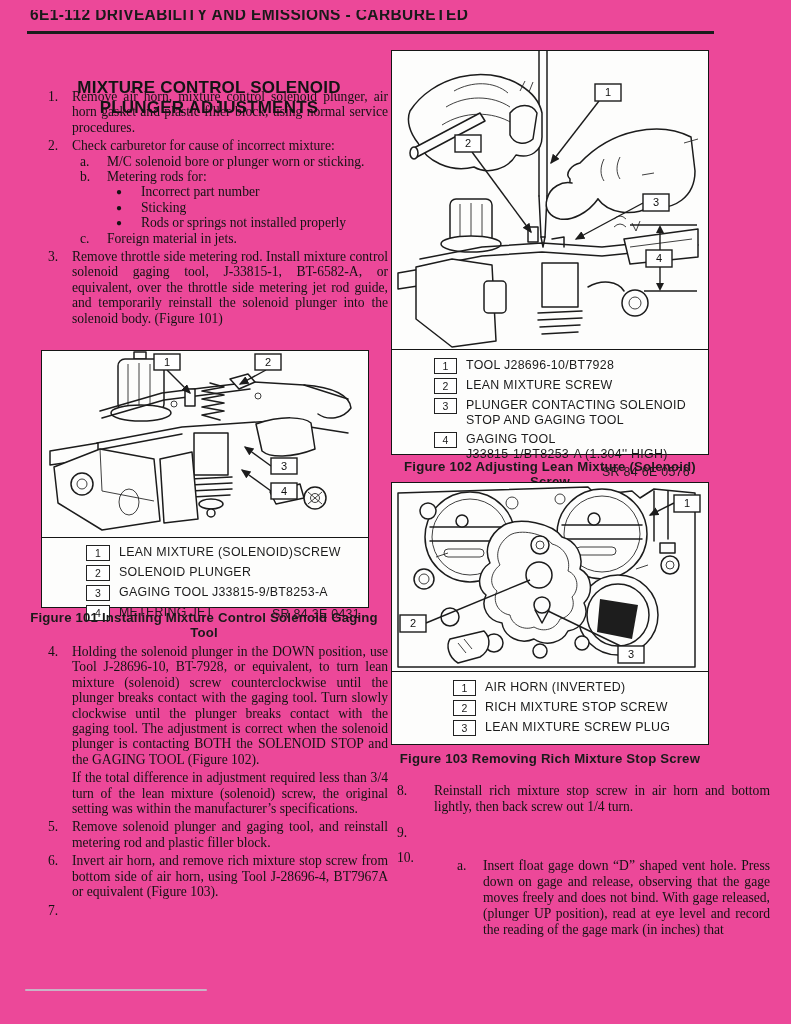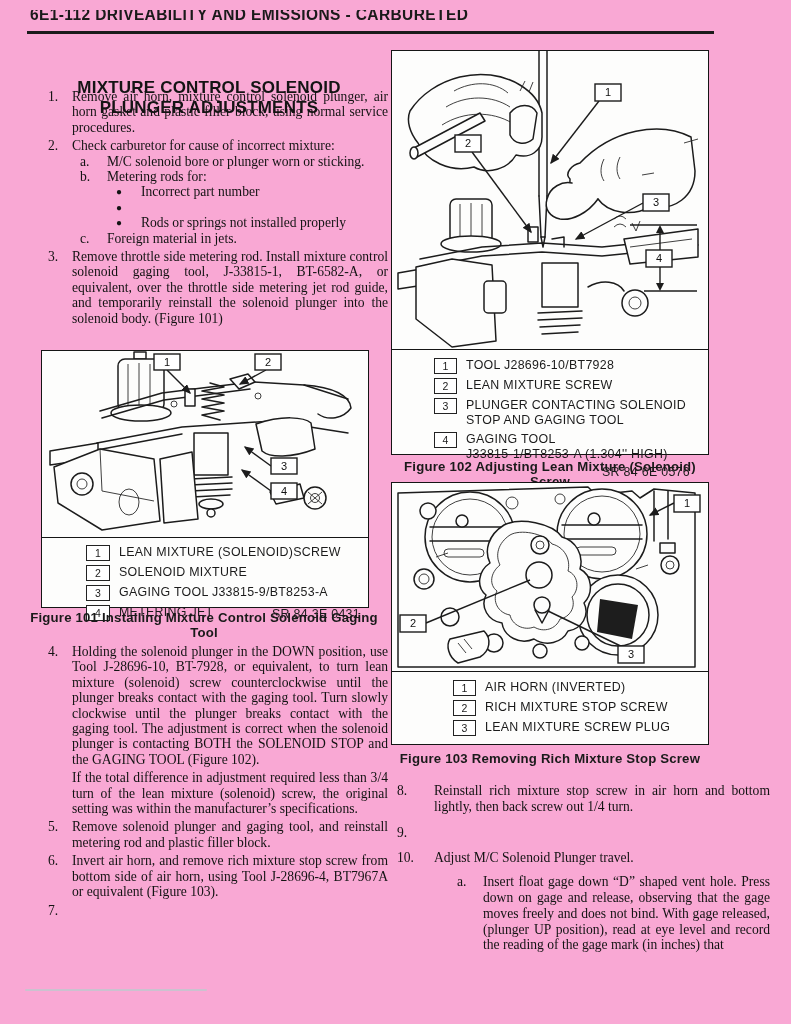--- a/index.html
+++ b/index.html
@@ -1,19 +1,19 @@
 <!DOCTYPE html>
 <html><head>
 <meta charset="utf-8">
 <style>
   * { margin:0; padding:0; box-sizing:border-box; }
   html,body { background:#e8e8e6; }
   .page {
     position:relative; width:791px; height:1024px; margin:0 auto;
-    background:#f9a8d4; color:#151515; overflow:hidden;
+    background:#ec4899; color:#151515; overflow:hidden;
     font-family:"Liberation Serif", serif;
   }
   
   .hdr-clip { position:absolute; left:30px; top:10px; width:700px; height:19px; overflow:hidden; }
   .hdr-text {
     position:relative; top:-6px; display:inline-block;
     font-family:"Liberation Sans", sans-serif; font-weight:bold;
     font-size:15.5px; letter-spacing:.4px; line-height:22px; color:#1a1a1a;
     transform:scaleY(1.05);
   }
@@ -141,20 +141,21 @@
           <div class="sub">
             <span class="slabel">b.</span>
             <div class="sbody">Metering rods for:</div>
           </div>
           <div class="bullet">
             <span class="dot">●</span>
             <div class="btxt">Incorrect part number</div>
           </div>
           <div class="bullet">
             <span class="dot">●</span>
+            <div class="btxt">Sticking</div>
           </div>
           <div class="bullet">
             <span class="dot">●</span>
             <div class="btxt">Rods or springs not installed properly</div>
           </div>
           <div class="sub">
             <span class="slabel">c.</span>
             <div class="sbody">Foreign material in jets.</div>
           </div>
         </div>
@@ -234,21 +235,21 @@
         </g>
       </svg>
       <div class="figdivider"></div>
       <div class="legend legend101">
         <div class="lrow">
           <span class="lnum">1</span>
           <span class="ltext">LEAN MIXTURE (SOLENOID)SCREW</span>
         </div>
         <div class="lrow">
           <span class="lnum">2</span>
-          <span class="ltext">SOLENOID MIXTURE</span>
+          <span class="ltext">SOLENOID PLUNGER</span>
         </div>
         <div class="lrow" style="margin-top:3px">
           <span class="lnum">3</span>
           <span class="ltext">GAGING TOOL J33815-9/BT8253-A</span>
         </div>
         <div class="lrow spread">
           <span class="lnum">4</span>
           <span class="ltext">METERING JET</span>
           <span class="lref inline">SR 84 3E 0431</span>
         </div>
@@ -478,21 +479,20 @@
       <div class="step">
         <span class="num">8.</span>
         <div class="body">Reinstall rich mixture stop screw in air horn and bottom lightly, then back screw out 1/4 turn.</div>
       </div>
       <div class="step">
         <span class="num">9.</span>
       </div>
       <div class="step">
         <span class="num">10.</span>
         <div class="body">
-          <div>Adjust M/C Solenoid Plunger travel.</div>
           <div class="subR">
             <span class="slabel">a.</span>
             <div class="sbody">Insert float gage down “D” shaped vent hole. Press down on gage and release, observing that the gage moves freely and does not bind. With gage released, (plunger UP position), read at eye level and record the reading of the gage mark (in inches) that</div>
           </div>
         </div>
       </div>
     </div>
   </div>
 
   <div class="artifact"></div>

